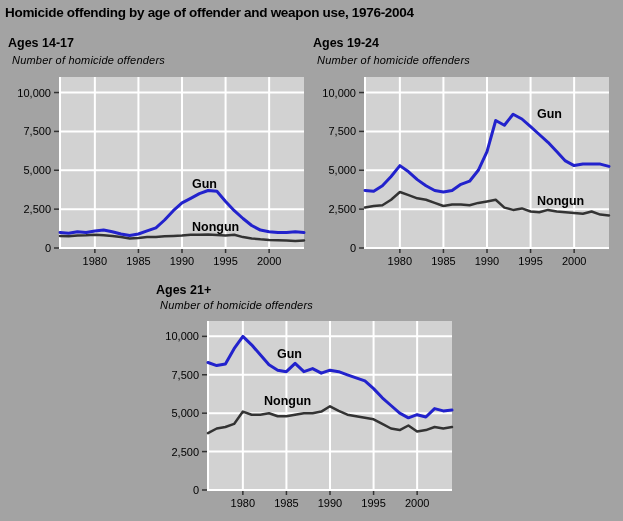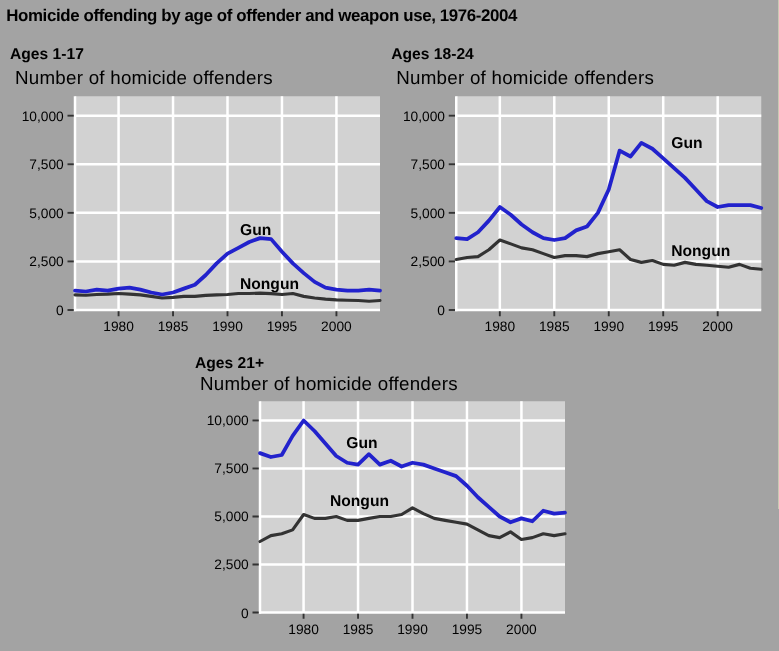--- a/index.html
+++ b/index.html
@@ -6,33 +6,33 @@
   #screen{
     position:relative;width:623px;height:521px;overflow:hidden;
     background:#ffffcc;color:#000;
     font-family:"Liberation Sans",sans-serif;
   }
   .main-title{
     position:absolute;left:5px;top:5px;
     font-size:13.5px;font-weight:bold;letter-spacing:-0.3px;white-space:nowrap;
   }
   .panel-title{position:absolute;font-size:12.5px;font-weight:bold;white-space:nowrap;}
-  .panel-subtitle{position:absolute;font-size:15px;white-space:nowrap;letter-spacing:0.2px;}
+  .panel-subtitle{position:absolute;font-size:11px;white-space:nowrap;letter-spacing:0.2px;font-style:italic;}
   svg.chart{position:absolute;overflow:visible;}
   #chart-0{left:0px;top:71px;}
   #chart-1{left:305px;top:71px;}
   #chart-2{left:148px;top:315px;}
 </style>
 </head>
 <body>
 
 <div id="screen" style="background: #a3a3a3;">
   <div class="main-title">Homicide offending by age of offender and weapon use, 1976-2004</div>
 
-  <div class="panel-title" style="left:8px;top:36px;">Ages 1-17</div>
+  <div class="panel-title" style="left:8px;top:36px;">Ages 14-17</div>
   <div class="panel-subtitle" style="left:12px;top:54px;">Number of homicide offenders</div>
   <svg id="chart-0" class="chart" width="316" height="205" viewBox="0 0 316 205">
       <rect x="60" y="6" width="244" height="171" fill="#d2d2d2"></rect>
       <line x1="94.85714285714286" y1="6" x2="94.85714285714286" y2="177" stroke="#ffffff" stroke-width="2"></line>
       <line x1="138.42857142857144" y1="6" x2="138.42857142857144" y2="177" stroke="#ffffff" stroke-width="2"></line>
       <line x1="182" y1="6" x2="182" y2="177" stroke="#ffffff" stroke-width="2"></line>
       <line x1="225.57142857142858" y1="6" x2="225.57142857142858" y2="177" stroke="#ffffff" stroke-width="2"></line>
       <line x1="269.1428571428571" y1="6" x2="269.1428571428571" y2="177" stroke="#ffffff" stroke-width="2"></line>
       <line x1="60" y1="138.13636363636363" x2="304" y2="138.13636363636363" stroke="#ffffff" stroke-width="2"></line>
       <line x1="60" y1="99.27272727272728" x2="304" y2="99.27272727272728" stroke="#ffffff" stroke-width="2"></line>
@@ -59,21 +59,21 @@
       <text x="51" y="103.27272727272728" fill="#000000" font-size="11" text-anchor="end" font-family="&quot;Liberation Sans&quot;, sans-serif">5,000</text>
       <text x="51" y="64.40909090909092" fill="#000000" font-size="11" text-anchor="end" font-family="&quot;Liberation Sans&quot;, sans-serif">7,500</text>
       <text x="51" y="25.54545454545456" fill="#000000" font-size="11" text-anchor="end" font-family="&quot;Liberation Sans&quot;, sans-serif">10,000</text>
       <text x="94.85714285714286" y="194" fill="#000000" font-size="11" text-anchor="middle" font-family="&quot;Liberation Sans&quot;, sans-serif">1980</text>
       <text x="138.42857142857144" y="194" fill="#000000" font-size="11" text-anchor="middle" font-family="&quot;Liberation Sans&quot;, sans-serif">1985</text>
       <text x="182" y="194" fill="#000000" font-size="11" text-anchor="middle" font-family="&quot;Liberation Sans&quot;, sans-serif">1990</text>
       <text x="225.57142857142858" y="194" fill="#000000" font-size="11" text-anchor="middle" font-family="&quot;Liberation Sans&quot;, sans-serif">1995</text>
       <text x="269.1428571428571" y="194" fill="#000000" font-size="11" text-anchor="middle" font-family="&quot;Liberation Sans&quot;, sans-serif">2000</text>
     </svg>
 
-  <div class="panel-title" style="left:313px;top:36px;">Ages 18-24</div>
+  <div class="panel-title" style="left:313px;top:36px;">Ages 19-24</div>
   <div class="panel-subtitle" style="left:317px;top:54px;">Number of homicide offenders</div>
   <svg id="chart-1" class="chart" width="318" height="205" viewBox="0 0 318 205">
       <rect x="60" y="6" width="244" height="171" fill="#d2d2d2"></rect>
       <line x1="94.85714285714286" y1="6" x2="94.85714285714286" y2="177" stroke="#ffffff" stroke-width="2"></line>
       <line x1="138.42857142857144" y1="6" x2="138.42857142857144" y2="177" stroke="#ffffff" stroke-width="2"></line>
       <line x1="182" y1="6" x2="182" y2="177" stroke="#ffffff" stroke-width="2"></line>
       <line x1="225.57142857142858" y1="6" x2="225.57142857142858" y2="177" stroke="#ffffff" stroke-width="2"></line>
       <line x1="269.1428571428571" y1="6" x2="269.1428571428571" y2="177" stroke="#ffffff" stroke-width="2"></line>
       <line x1="60" y1="138.13636363636363" x2="304" y2="138.13636363636363" stroke="#ffffff" stroke-width="2"></line>
       <line x1="60" y1="99.27272727272728" x2="304" y2="99.27272727272728" stroke="#ffffff" stroke-width="2"></line>

